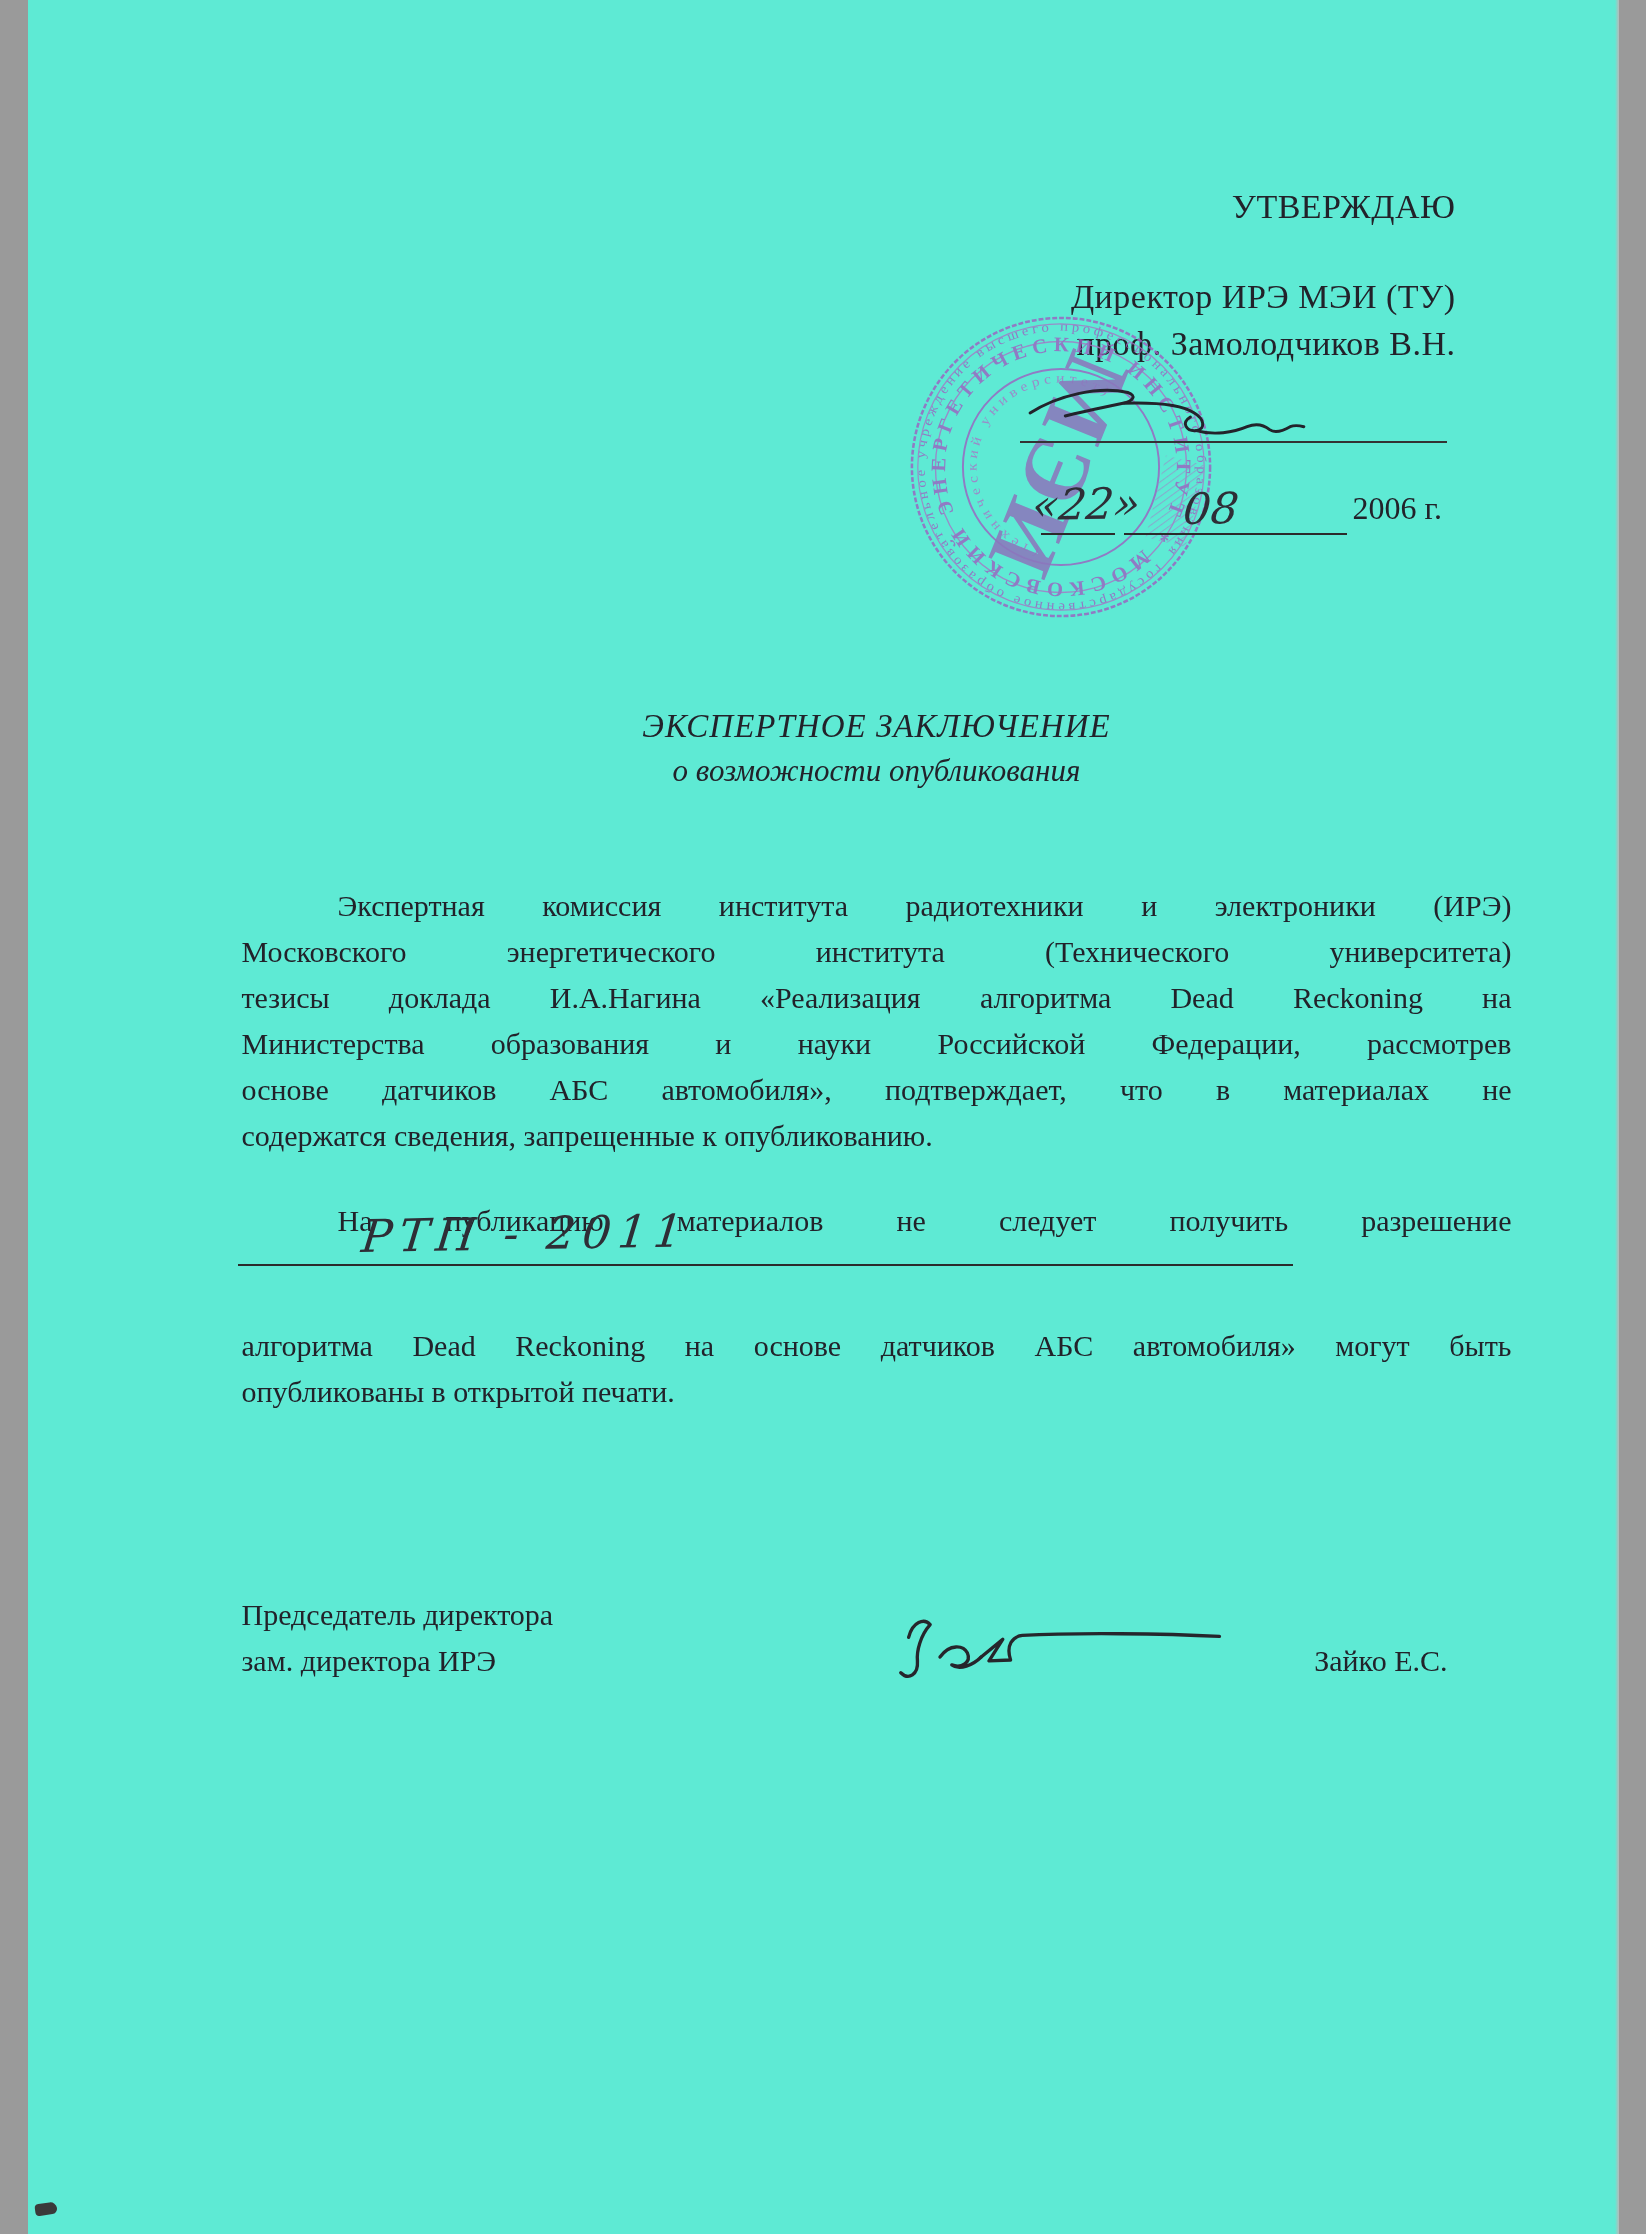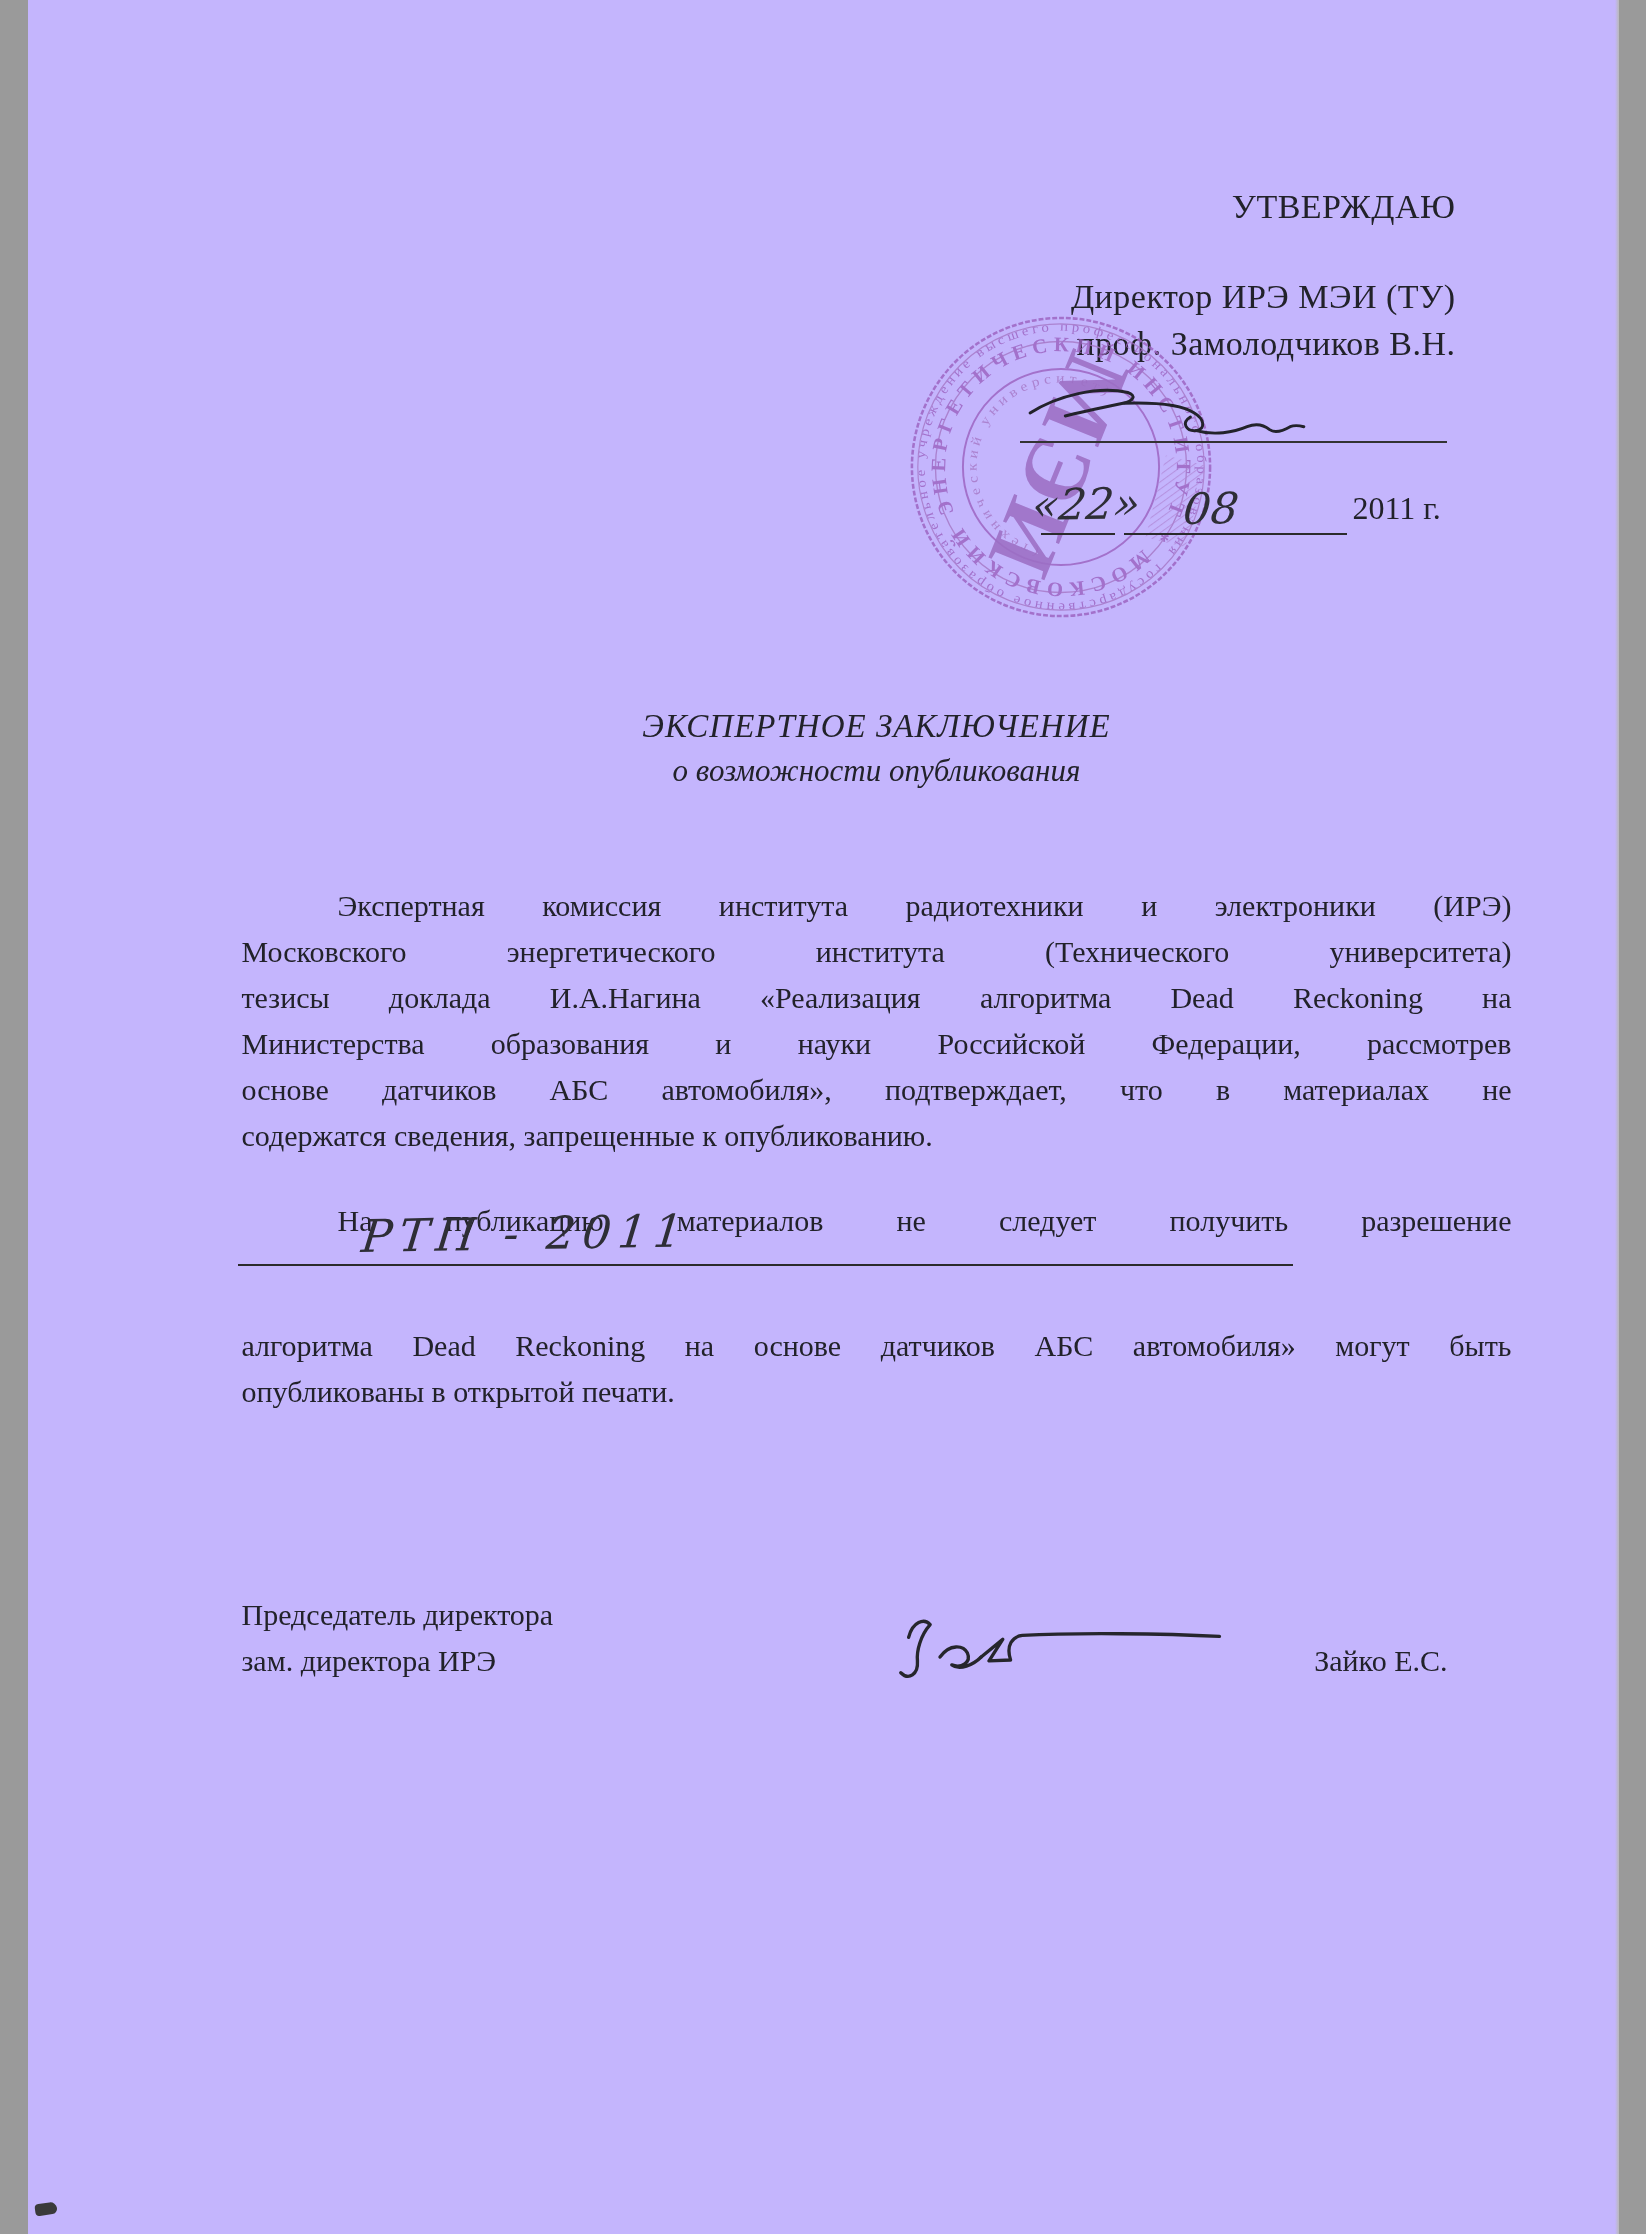--- a/index.html
+++ b/index.html
@@ -1,18 +1,18 @@
 <!DOCTYPE html>
 <html lang="ru"><head>
 <meta charset="utf-8">
 <style>
   html,body{margin:0;padding:0;background:#9a9a9a;}
   .page{
     position:relative;width:1591px;height:2235px;margin:0 auto;
-    background:#c4b5fd;overflow:hidden;
+    background:#5eead4;overflow:hidden;
     font-family:"Liberation Serif","DejaVu Serif",serif;
     color:#22222a;
   }
   .abs{position:absolute;}
   .right-align{text-align:right;}
   .heading{font-size:34px;letter-spacing:0.5px;white-space:nowrap;}
   .col{left:214px;width:1270px;}
   .centered{text-align:center;font-style:italic;}
   .doc-title{font-size:33px;letter-spacing:1px;}
   .doc-subtitle{font-size:31px;}
@@ -81,21 +81,21 @@
       <path d="M 12,44 C 40,26 82,16 112,23 C 121,26 118,32 107,34 C 88,38 60,44 48,47"></path>
       <path d="M 108,34 C 140,33 168,36 180,44 C 190,50 192,60 182,62 C 172,63 166,54 176,48"></path>
       <path d="M 182,62 C 200,67 220,64 234,58 C 244,54 252,57 257,61 C 263,65 271,62 278,58 C 283,56 288,57 292,58"></path>
     </g>
   </svg>
 
   <div class="abs hw" style="left:1002px;top:480px;font-size:43px;">«22»</div>
   <div class="abs rule" style="left:1013px;top:533px;width:74px;"></div>
   <div class="abs hw" style="left:1153px;top:484px;font-size:43px;">08</div>
   <div class="abs rule" style="left:1096px;top:533px;width:223px;"></div>
-  <div class="abs year" style="left:1325px;top:490px;">2011 г.</div>
+  <div class="abs year" style="left:1325px;top:490px;">2006 г.</div>
 
   <div class="abs col centered doc-title" style="top:708px;">ЭКСПЕРТНОЕ ЗАКЛЮЧЕНИЕ</div>
   <div class="abs col centered doc-subtitle" style="top:753px;">о возможности опубликования</div>
 
   <div class="abs col bodytext" style="top:883px;">
     <div class="jline indent">Экспертная комиссия института радиотехники и электроники (ИРЭ)</div>
     <div class="jline">Московского энергетического института (Технического университета)</div>
     <div class="jline">тезисы доклада И.А.Нагина «Реализация алгоритма Dead Reckoning на</div>
     <div class="jline">Министерства образования и науки Российской Федерации, рассмотрев</div>
     <div class="jline">основе датчиков АБС автомобиля», подтверждает, что в материалах не</div>

